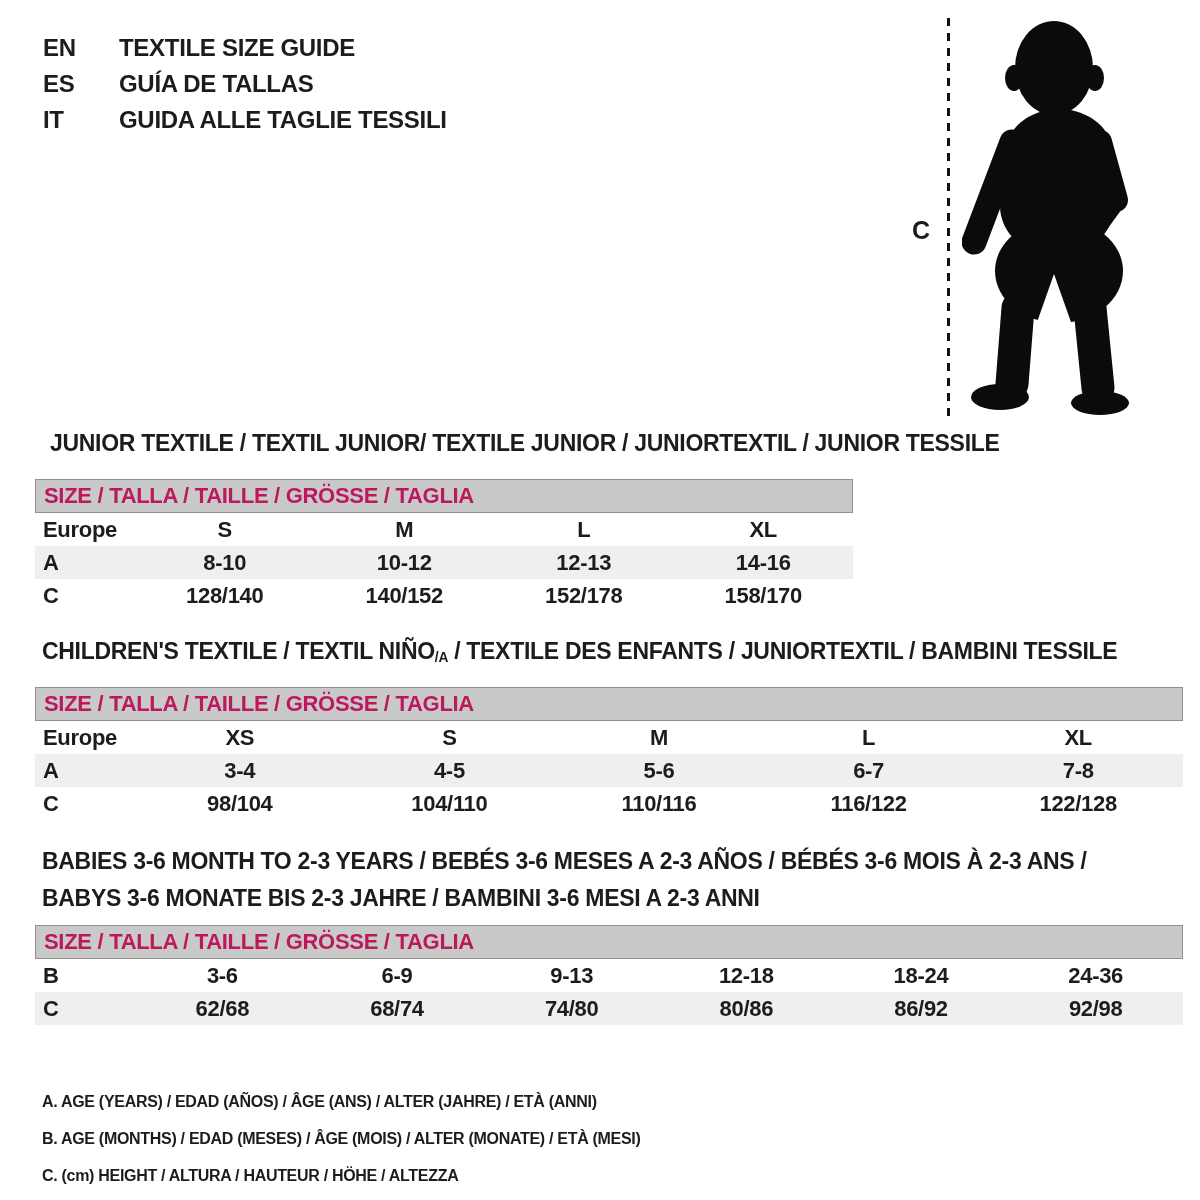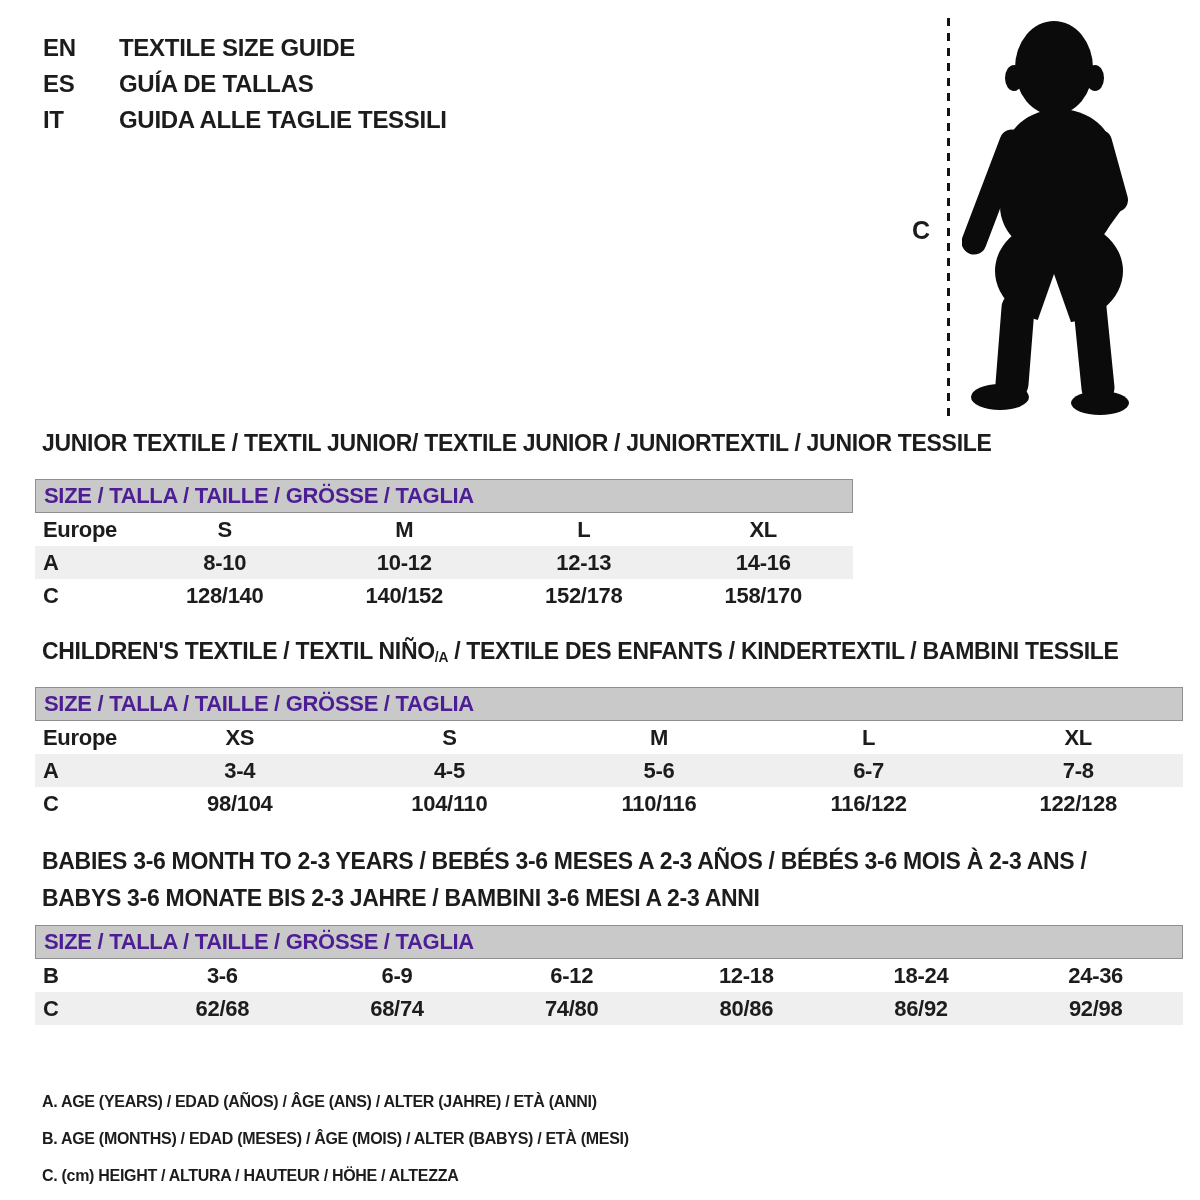--- a/index.html
+++ b/index.html
@@ -24,36 +24,36 @@
   
   .dashed-line {
     left: 947px; top: 18px; width: 3px; height: 400px;
     background: repeating-linear-gradient(180deg, #121212 0 8px, transparent 8px 15px);
   }
   .measure-label { left: 912px; top: 216px; font-size: 25px; }
   .baby-svg { left: 962px; top: 16px; }
 
   
   .tbl-title { font-size: 23px; white-space: nowrap; }
-  .title-junior   { left: 42px; top: 430px; }
+  .title-junior   { left: 50px; top: 430px; }
   .title-children { left: 42px; top: 638px; }
   .title-babies   { left: 42px; top: 843px; line-height: 37px; }
   .subsmall { font-size: 0.60em; vertical-align: -0.25em; }
 
   
   .tbl { font-size: 22px; }
   .tbl-junior   { left: 35px; top: 479px; width: 818px; }
   .tbl-children { left: 35px; top: 687px; width: 1148px; }
   .tbl-babies   { left: 35px; top: 925px; width: 1148px; }
   .tbar {
     height: 32px; line-height: 32px;
     background: #c9c9c9;
     border: 1px solid #8f8f8f;
     padding-left: 8px;
-    color: #4c1d95;
+    color: #be185d;
   }
   .trow {
     display: grid;
     grid-template-columns: 100px repeat(var(--cols), 1fr);
     height: 33px;
     align-items: center;
   }
   .trow.shaded { background: #efefef; }
   .tlabel { padding-left: 8px; text-align: left; }
   .tcell { text-align: center; }
@@ -125,21 +125,21 @@
     </div>
     <div class="trow">
       <div class="tlabel">C</div>
       <div class="tcell">128/140</div>
       <div class="tcell">140/152</div>
       <div class="tcell">152/178</div>
       <div class="tcell">158/170</div>
     </div>
   </div>
 
-<div class="abs tbl-title title-children"><span>CHILDREN'S TEXTILE / TEXTIL NIÑO</span><span class="subsmall">/A</span><span> / TEXTILE DES ENFANTS / KINDERTEXTIL / BAMBINI TESSILE</span></div>
+<div class="abs tbl-title title-children"><span>CHILDREN'S TEXTILE / TEXTIL NIÑO</span><span class="subsmall">/A</span><span> / TEXTILE DES ENFANTS / JUNIORTEXTIL / BAMBINI TESSILE</span></div>
 <div class="abs tbl tbl-children" style="--cols: 5;">
     <div class="tbar">SIZE / TALLA / TAILLE / GRÖSSE / TAGLIA</div>
     <div class="trow">
       <div class="tlabel">Europe</div>
       <div class="tcell">XS</div>
       <div class="tcell">S</div>
       <div class="tcell">M</div>
       <div class="tcell">L</div>
       <div class="tcell">XL</div>
     </div>
@@ -164,33 +164,33 @@
 <div class="abs tbl-title title-babies">
   <div>BABIES 3-6 MONTH TO 2-3 YEARS / BEBÉS 3-6 MESES A 2-3 AÑOS / BÉBÉS 3-6 MOIS À 2-3 ANS /</div>
   <div>BABYS 3-6 MONATE BIS 2-3 JAHRE / BAMBINI 3-6 MESI A 2-3 ANNI</div>
 </div>
 <div class="abs tbl tbl-babies" style="--cols: 6;">
     <div class="tbar">SIZE / TALLA / TAILLE / GRÖSSE / TAGLIA</div>
     <div class="trow">
       <div class="tlabel">B</div>
       <div class="tcell">3-6</div>
       <div class="tcell">6-9</div>
-      <div class="tcell">6-12</div>
+      <div class="tcell">9-13</div>
       <div class="tcell">12-18</div>
       <div class="tcell">18-24</div>
       <div class="tcell">24-36</div>
     </div>
     <div class="trow shaded">
       <div class="tlabel">C</div>
       <div class="tcell">62/68</div>
       <div class="tcell">68/74</div>
       <div class="tcell">74/80</div>
       <div class="tcell">80/86</div>
       <div class="tcell">86/92</div>
       <div class="tcell">92/98</div>
     </div>
   </div>
 
 <div class="abs legend">
     <div class="legend-line">A. AGE (YEARS) / EDAD (AÑOS) / ÂGE (ANS) / ALTER (JAHRE) / ETÀ (ANNI)</div>
-    <div class="legend-line">B. AGE (MONTHS) / EDAD (MESES) / ÂGE (MOIS) / ALTER (BABYS) / ETÀ (MESI)</div>
+    <div class="legend-line">B. AGE (MONTHS) / EDAD (MESES) / ÂGE (MOIS) / ALTER (MONATE) / ETÀ (MESI)</div>
     <div class="legend-line">C. (cm) HEIGHT / ALTURA / HAUTEUR / HÖHE / ALTEZZA</div>
   </div>
 
 </body></html>

